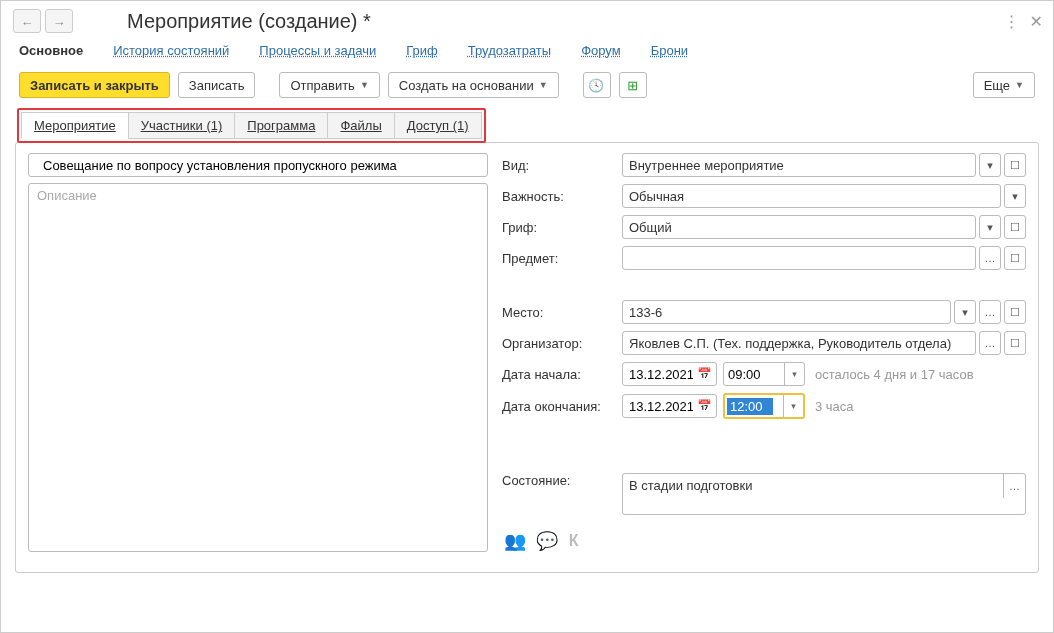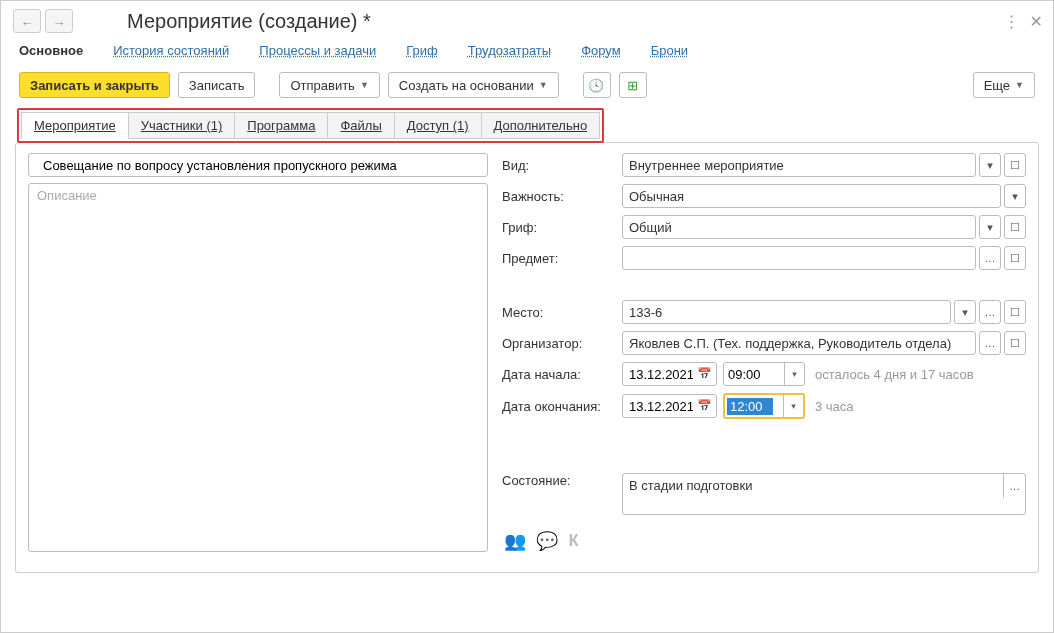--- a/index.html
+++ b/index.html
@@ -364,21 +364,20 @@
     </div>
   </div>
 
   <div class="content-tabs-wrap">
     <div class="content-tabs">
       <div class="content-tab active">Мероприятие</div>
       <div class="content-tab">Участники (1)</div>
       <div class="content-tab">Программа</div>
       <div class="content-tab">Файлы</div>
       <div class="content-tab">Доступ (1)</div>
-      <div class="content-tab">Дополнительно</div>
     </div>
   </div>
 
   <div class="form-area">
     <div class="left-col">
       <input class="subject-input" value="Совещание по вопросу установления пропускного режима" style="">
       <div class="desc-area">Описание</div>
     </div>
 
     <div class="right-col">

